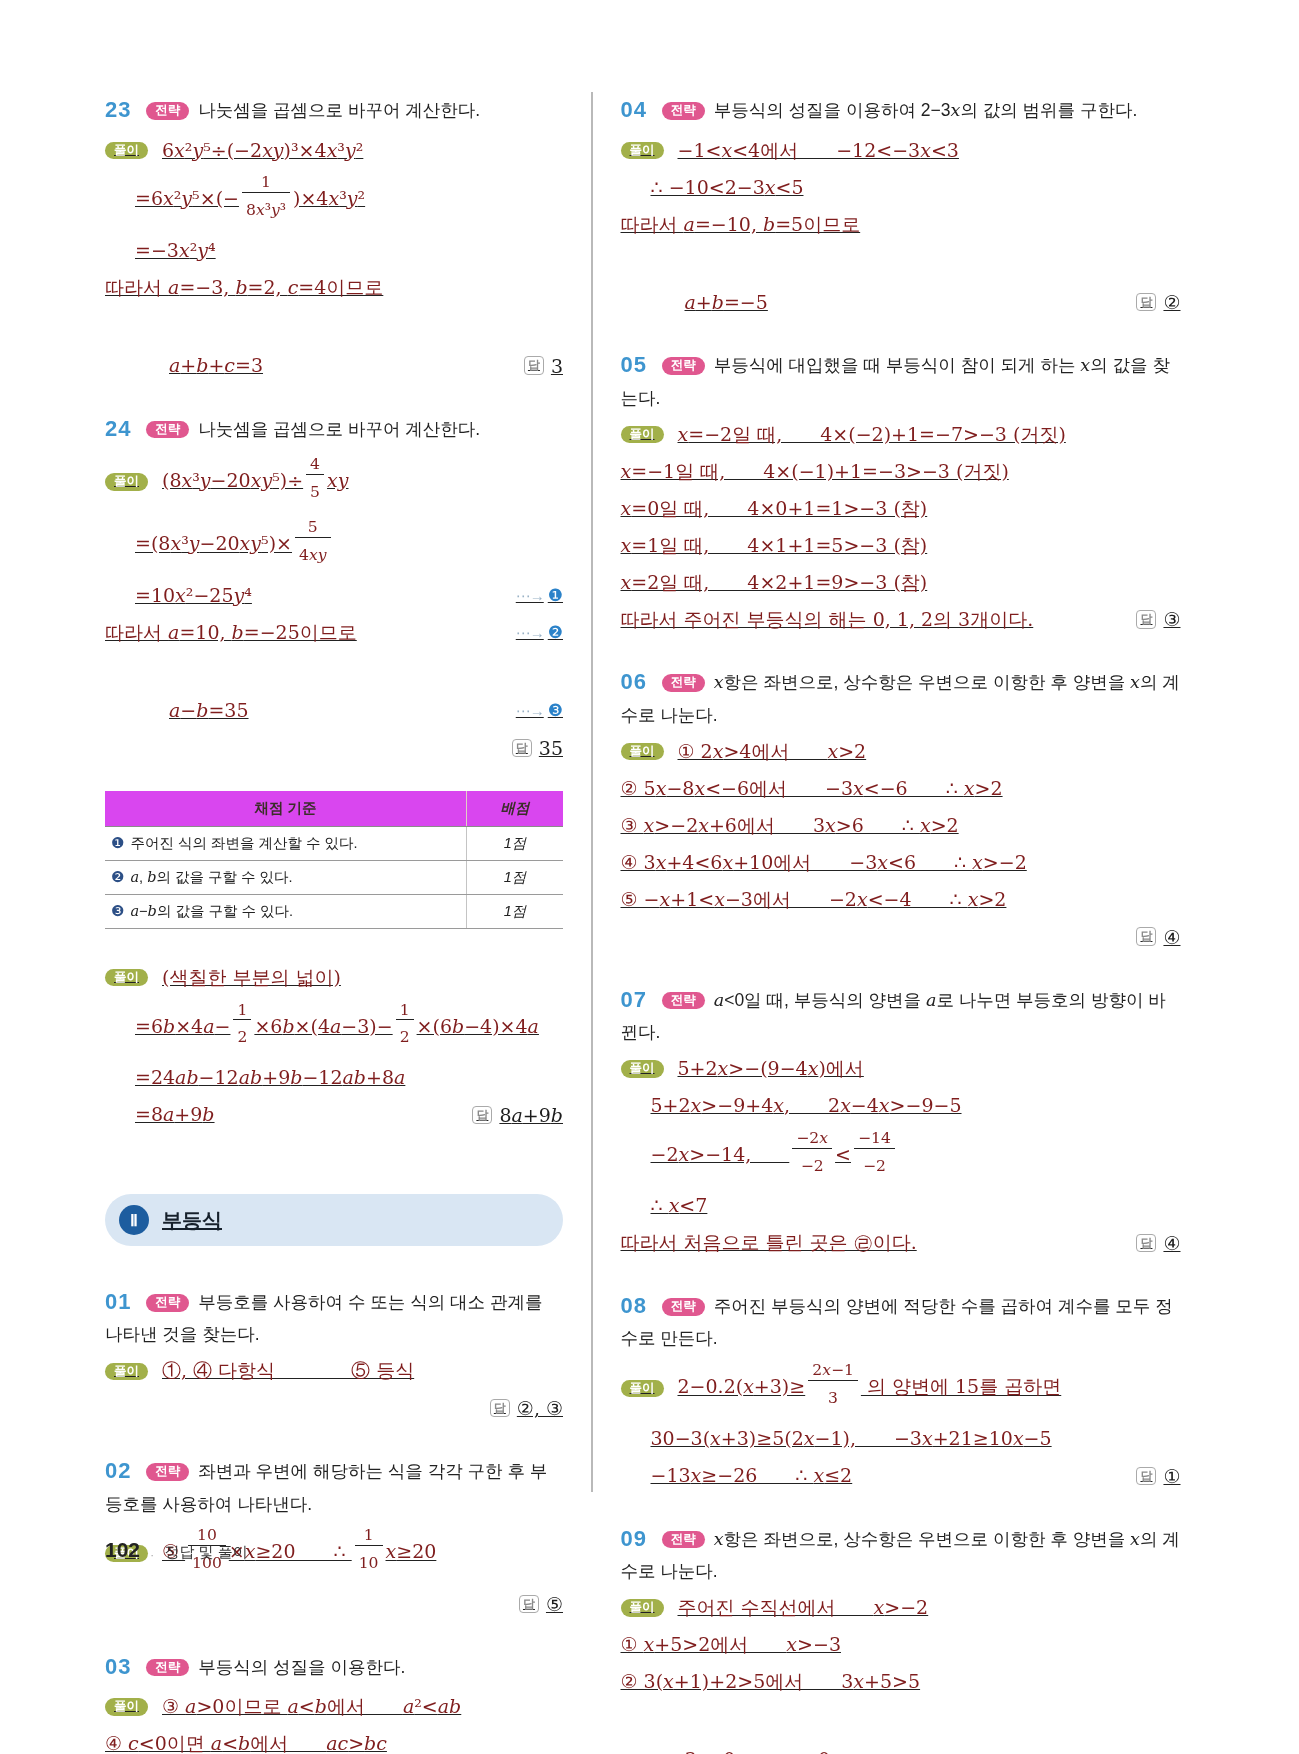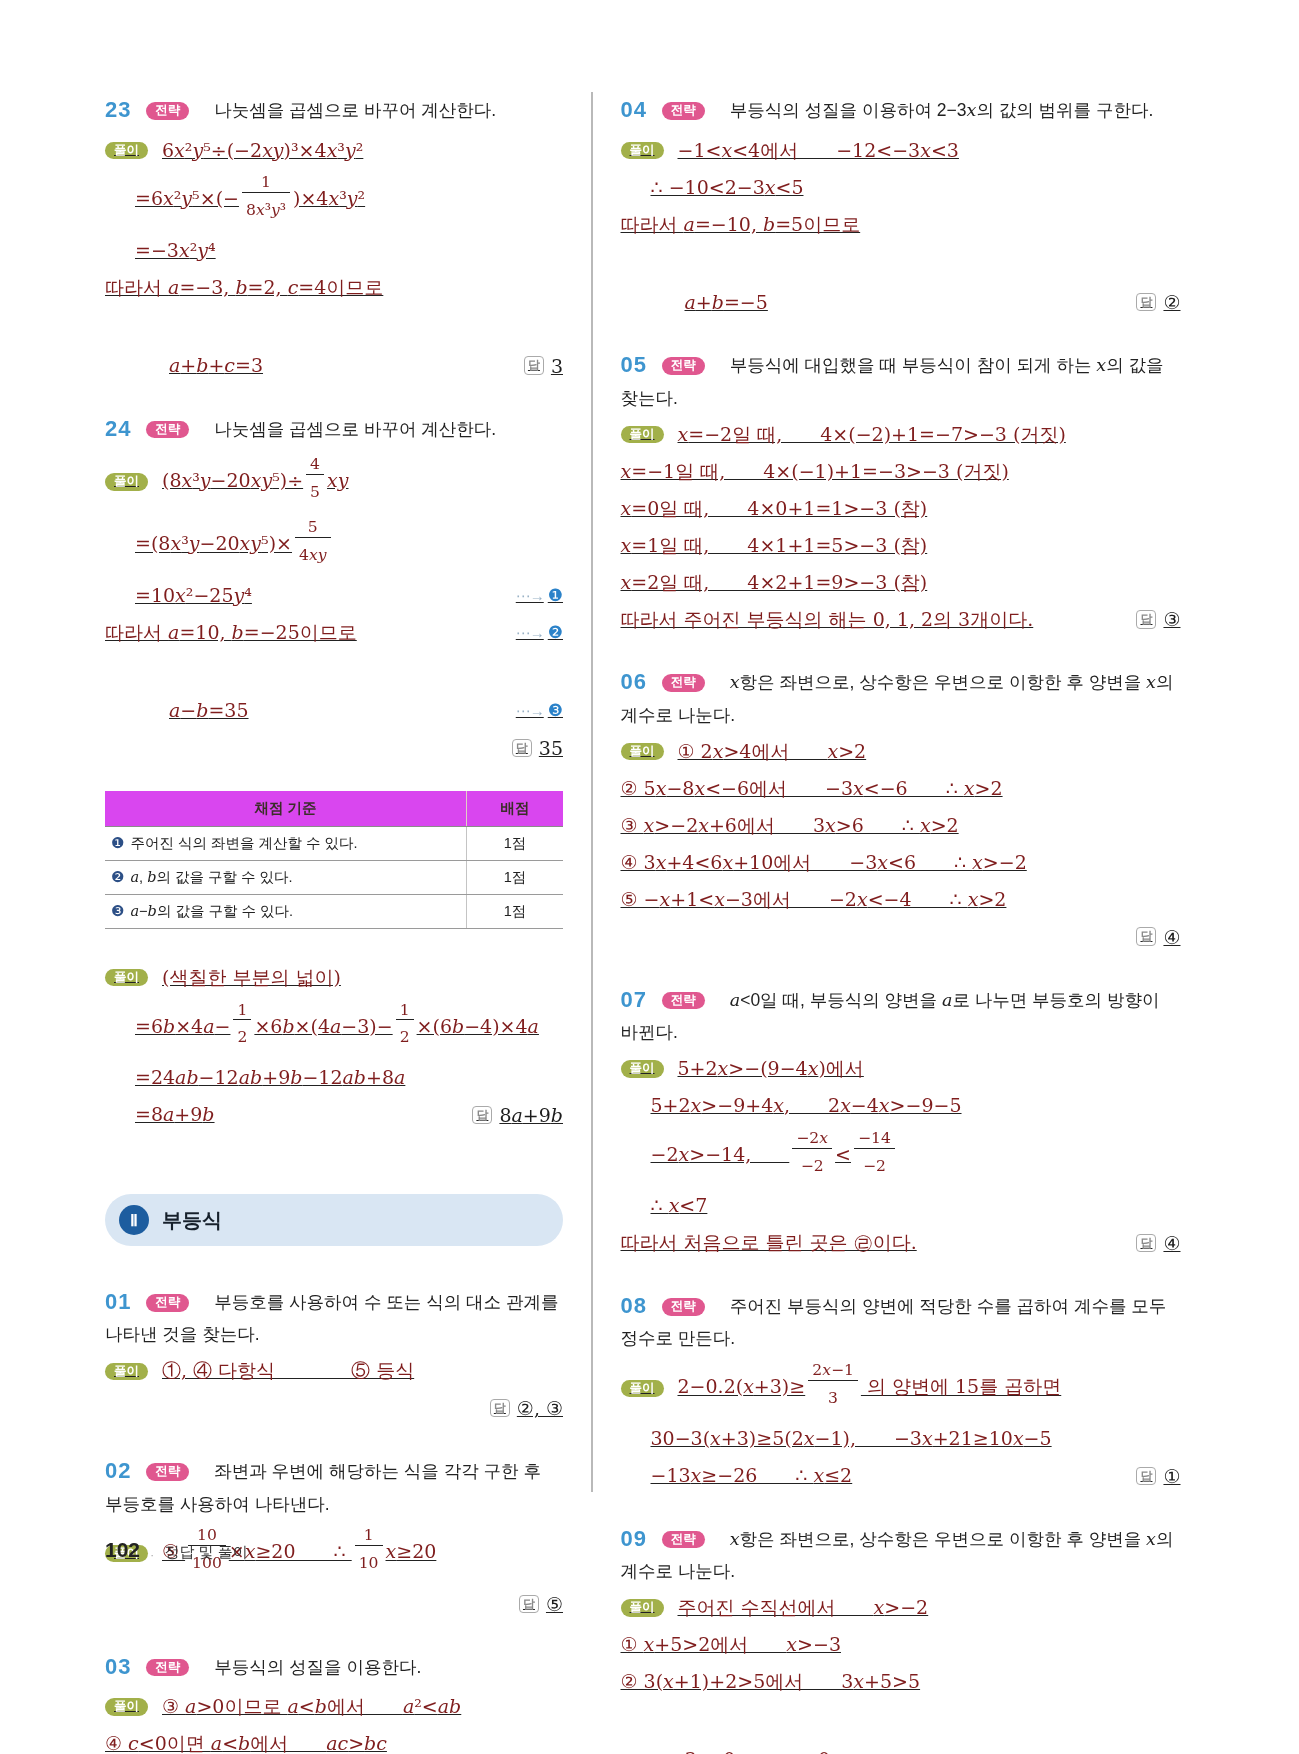--- a/index.html
+++ b/index.html
@@ -10,21 +10,21 @@
   .page-inner{position:absolute;top:92px;left:105px;display:flex;}
   .col-left{width:458px;flex:0 0 458px;}
   .col-divider{width:1.5px;background:#b9b9b9;height:1400px;margin:0 28px;flex:0 0 1.5px;}
   .col-right{width:560px;flex:0 0 560px;}
 
   .problem{margin-bottom:30px;}
   .prob-head{line-height:1.65;font-size:17.5px;margin-bottom:4px;}
   .prob-no{color:#3e95cf;font-weight:bold;font-size:22px;margin-right:10px;vertical-align:-1px;letter-spacing:1px;}
   .badge{display:inline-block;font-size:12.5px;font-weight:bold;color:#fff;
          border-radius:11px;padding:2px 9px 3px;vertical-align:2px;line-height:1;}
-  .badge-strat{background:#e0578f;margin-right:20px;}
+  .badge-strat{background:#e0578f;margin-right:4px;}
   .badge-sol{background:#a2b04a;margin-right:14px;flex:0 0 auto;}
   .strategy{color:#222;}
   .strategy i,.math i{font-family:"DejaVu Serif",serif;font-style:italic;}
 
   .ln{display:flex;align-items:center;margin:7px 0;min-height:30px;text-decoration:underline;}
   .ln .math{font-family:"DejaVu Serif",serif;font-size:19px;color:#7f1d1d;line-height:1.45;}
   .ln.i1{padding-left:30px;}
   .ln.i2{padding-left:64px;margin-top:48px;}
   .ln.ans-line{justify-content:flex-end;}
 
@@ -38,30 +38,30 @@
   .mark .step{color:#2b82c9;font-size:17px;line-height:1;}
 
   .ans{margin-left:auto;display:flex;align-items:center;gap:7px;flex:0 0 auto;padding-left:16px;}
   .ans-chip{color:#8a8a8a;border:1.5px solid #aaa;border-radius:4px;font-size:12px;
             font-weight:bold;padding:1px 3px;line-height:1.2;}
   .ans-val{font-family:"DejaVu Serif",serif;font-size:19px;color:#1c1c1c;}
 
   table.score{width:100%;border-collapse:collapse;margin:28px 0 34px;font-size:14.5px;}
   table.score th{background:#d946ef;font-weight:bold;padding:8px 16px;border-bottom:1.3px solid #8a8a8a;color:#3a2e28;}
   table.score td{padding:7px 6px;border-bottom:1px solid #9a9a9a;color:#222;}
-  table.score .pts{width:64px;text-align:center;border-left:1px solid #c4c4c4;}
+  table.score .pts{width:64px;text-align:center;border-left:1px solid #c4c4c4;font-style:italic;}
   table.score th.pts{border-left:1px solid #e0cfc4;}
   .row-num{color:#2c4f86;margin-right:6px;font-size:15px;}
   table.score td i{font-family:"DejaVu Serif",serif;font-style:italic;}
 
   .banner{background:#d9e6f3;border-radius:26px;height:52px;display:flex;align-items:center;
           padding:0 14px;margin:64px 0 38px;}
   .banner-circle{width:30px;height:30px;border-radius:50%;background:#1d5d9f;color:#fff;
           display:flex;align-items:center;justify-content:center;font-size:16px;font-weight:bold;margin-right:13px;flex:0 0 30px;}
-  .banner-title{font-weight:bold;font-size:20px;color:#16202b;}
+  .banner-title{font-weight:bold;font-size:20px;color:#16202b;text-decoration:underline;}
 
   .page-footer{position:absolute;top:1538px;left:105px;display:flex;align-items:flex-end;gap:10px;}
   .footer-page{font-weight:bold;font-size:21px;color:#222;}
   .footer-dot{color:#b0b0b0;font-size:13px;}
   .footer-label{font-size:15px;color:#333;}
 </style>
 </head>
 <body>
 
 <div class="page-inner">

